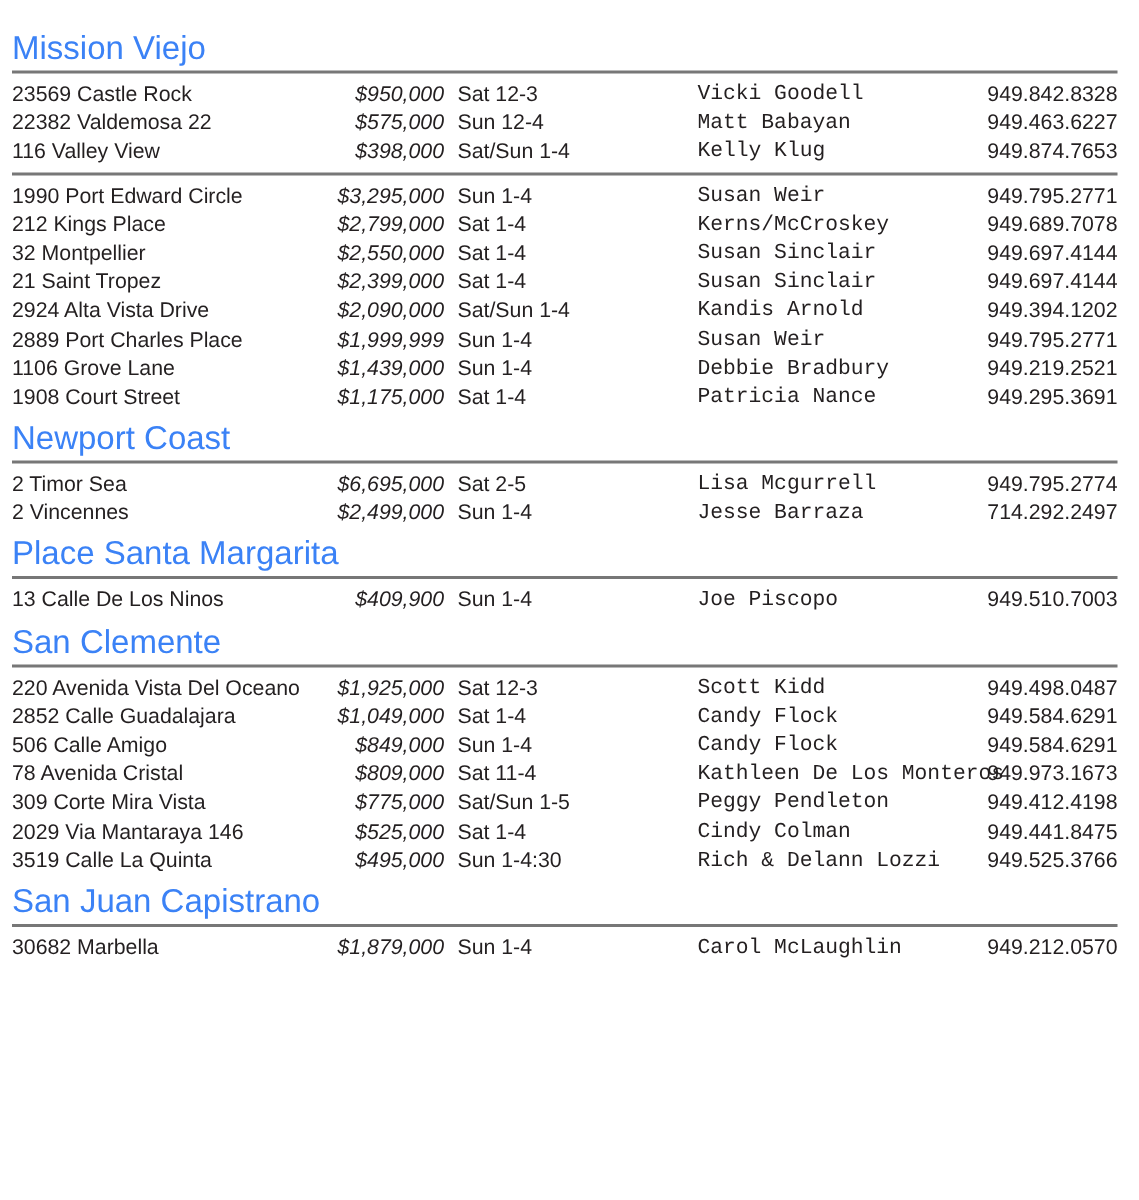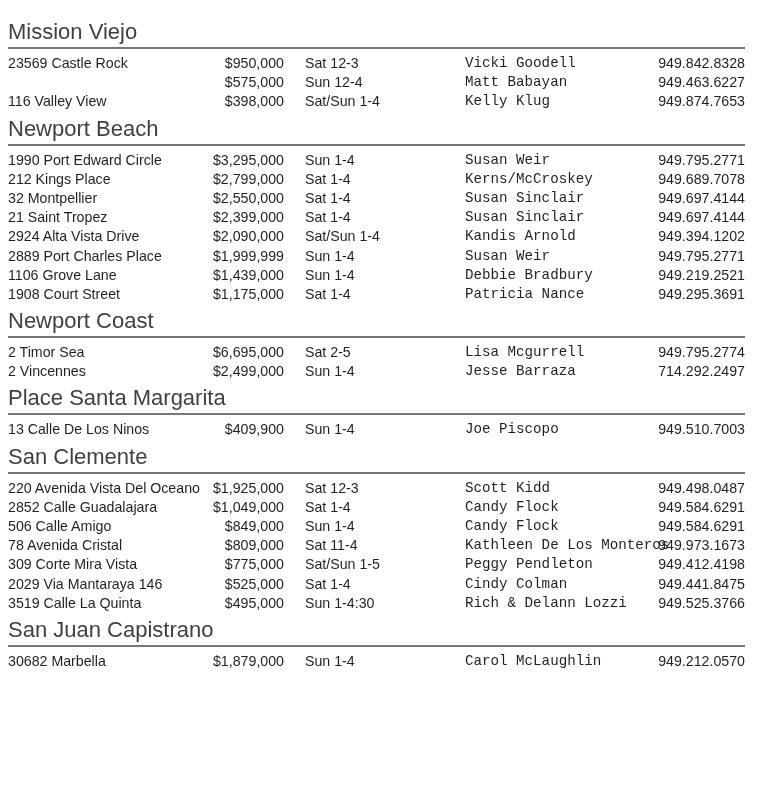--- a/index.html
+++ b/index.html
@@ -1,60 +1,60 @@
 <!DOCTYPE html>
 <html><head>
 <meta charset="utf-8">
 <style>
   html, body { margin: 0; padding: 0; background: #ffffff; }
   body { width: 759px; height: 800px; position: relative; overflow: hidden;
          font-family: "Liberation Sans", "DejaVu Sans", sans-serif; color: #231f20; }
   .page { position: absolute; left: 8px; top: 18px; width: 737px; }
   .section { margin-bottom: 3px; }
   .section-title { font-size: 22px; line-height: 28px; height: 28px; margin: 0; padding: 0;
-                   font-weight: normal; letter-spacing: 0px; color: #404040; white-space: nowrap; }
+                   font-weight: normal; letter-spacing: 0px; color: #3b82f6; white-space: nowrap; }
   .rule { height: 2px; background: #777777; margin-top: 1px; margin-bottom: 5px; }
   .row { position: relative; height: 19.2px; line-height: 19.2px; font-size: 14.2px; white-space: nowrap; }
   .row span { position: absolute; top: 0; }
   .addr { left: 0; }
-  .price { right: 461px; text-align: right; }
+  .price { right: 449px; text-align: right; font-style: italic; }
   .sched { left: 297px; }
   .agent { left: 457px; font-family: Liberation Mono, monospace; }
   .phone { right: 0; text-align: right; }
 </style>
 </head>
 <body>
 
 <div class="page" id="page">
     <div class="section">
       <h2 class="section-title">Mission Viejo</h2>
       <div class="rule"></div>
       <div class="row">
         <span class="addr">23569 Castle Rock</span>
         <span class="price">$950,000</span>
         <span class="sched">Sat 12-3</span>
         <span class="agent">Vicki Goodell</span>
         <span class="phone">949.842.8328</span>
       </div>
       <div class="row">
+        <span class="addr">22382 Valdemosa 22</span>
         <span class="price">$575,000</span>
         <span class="sched">Sun 12-4</span>
         <span class="agent">Matt Babayan</span>
         <span class="phone">949.463.6227</span>
       </div>
       <div class="row">
         <span class="addr">116 Valley View</span>
         <span class="price">$398,000</span>
         <span class="sched">Sat/Sun 1-4</span>
         <span class="agent">Kelly Klug</span>
         <span class="phone">949.874.7653</span>
       </div>
     </div>
     <div class="section">
-      <h2 class="section-title">Newport Beach</h2>
       <div class="rule"></div>
       <div class="row">
         <span class="addr">1990 Port Edward Circle</span>
         <span class="price">$3,295,000</span>
         <span class="sched">Sun 1-4</span>
         <span class="agent">Susan Weir</span>
         <span class="phone">949.795.2771</span>
       </div>
       <div class="row">
         <span class="addr">212 Kings Place</span>

